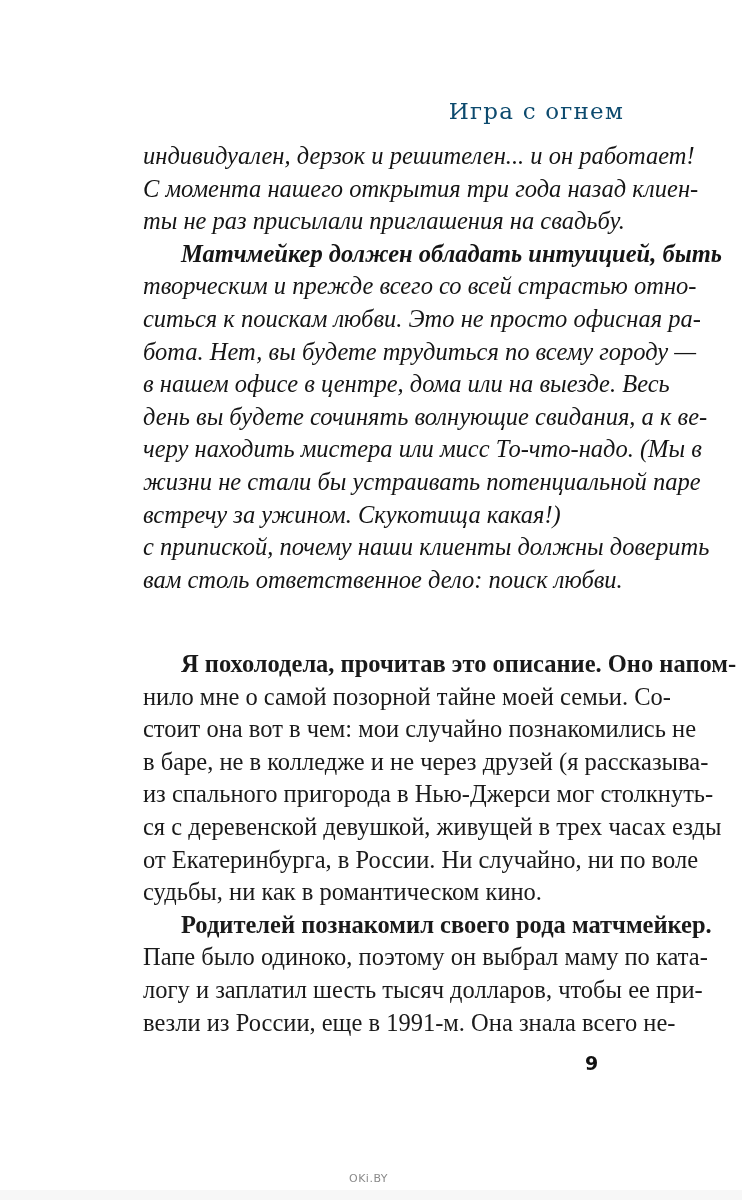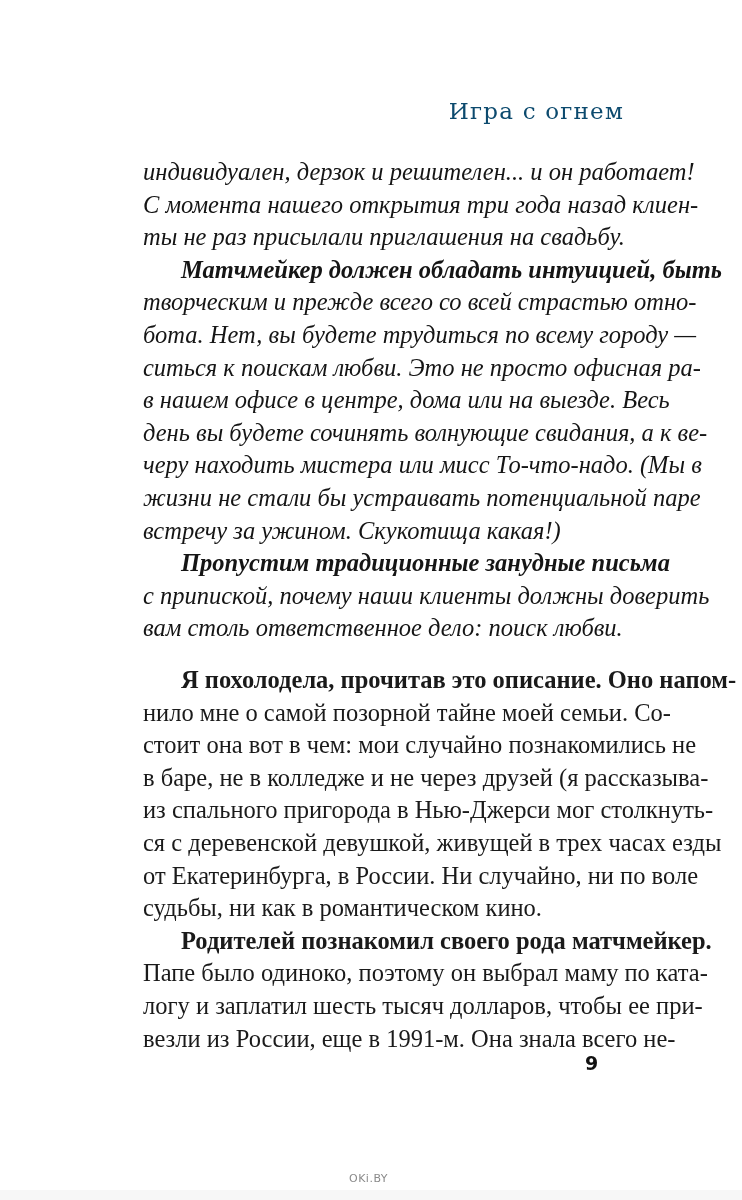--- a/index.html
+++ b/index.html
@@ -20,21 +20,20 @@
       right: 118px;
       font-family: "DejaVu Serif", serif;
       font-size: 23px;
       letter-spacing: 1.2px;
       color: #0c4a6e;
     }
     .text-block {
       position: absolute;
       left: 143px;
       width: 460px;
-      margin-top: 16px;
     }
     .line {
       height: 32.6px;
       line-height: 32.6px;
       white-space: nowrap;
       overflow: visible;
     }
     .italic-block .line {
       font-family: "Liberation Serif", serif;
       font-style: italic;
@@ -87,28 +86,27 @@
 <body>
 
 <div class="running-head">Игра с огнем</div>
 
 <div class="text-block italic-block" id="italic-block">
     <div class="line justify">индивидуален, дерзок и решителен... и он работает!</div>
     <div class="line justify">С момента нашего открытия три года назад клиен-</div>
     <div class="line">ты не раз присылали приглашения на свадьбу.</div>
     <div class="line justify indent">Матчмейкер должен обладать интуицией, быть</div>
     <div class="line justify">творческим и прежде всего со всей страстью отно-</div>
+    <div class="line justify">ситься к поискам любви. Это не просто офисная ра-</div>
     <div class="line justify">бота. Нет, вы будете трудиться по всему городу —</div>
-    <div class="line justify">ситься к поискам любви. Это не просто офисная ра-</div>
     <div class="line justify">в нашем офисе в центре, дома или на выезде. Весь</div>
     <div class="line justify">день вы будете сочинять волнующие свидания, а к ве-</div>
     <div class="line justify">черу находить мистера или мисс То-что-надо. (Мы в</div>
     <div class="line justify">жизни не стали бы устраивать потенциальной паре</div>
     <div class="line">встречу за ужином. Скукотища какая!)</div>
-    <div class="line justify indent">Пропустим традиционные занудные письма</div>
     <div class="line justify">с припиской, почему наши клиенты должны доверить</div>
     <div class="line">вам столь ответственное дело: поиск любви.</div>
   </div>
 
 <div class="text-block roman-block" id="roman-block">
     <div class="line justify indent">Я похолодела, прочитав это описание. Оно напом-</div>
     <div class="line justify">нило мне о самой позорной тайне моей семьи. Со-</div>
     <div class="line justify">стоит она вот в чем: мои случайно познакомились не</div>
     <div class="line justify">в баре, не в колледже и не через друзей (я рассказыва-</div>
     <div class="line justify">из спального пригорода в Нью-Джерси мог столкнуть-</div>

